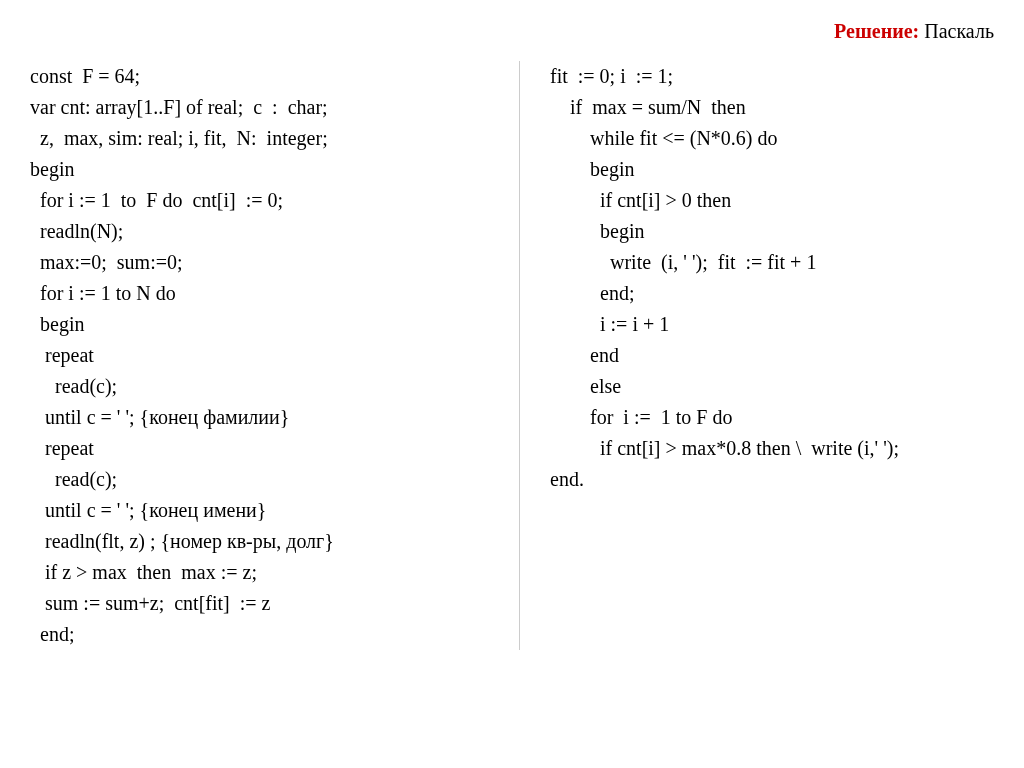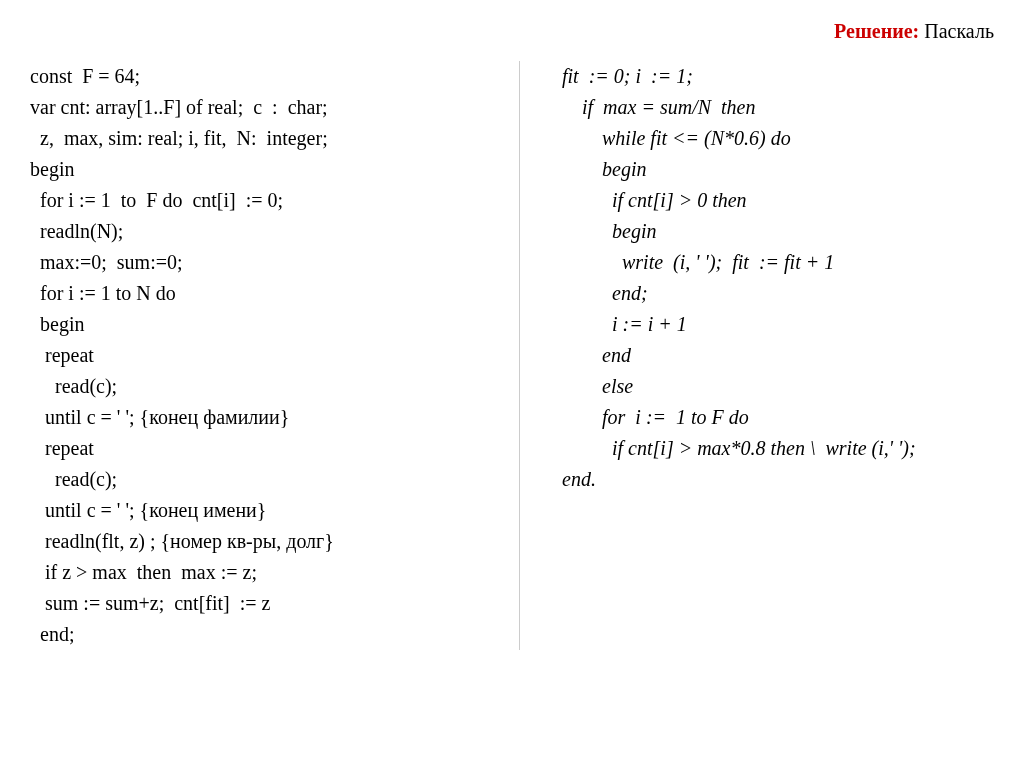--- a/index.html
+++ b/index.html
@@ -24,33 +24,32 @@
     }
 
     .header-bold {
       font-weight: bold;
       color: #cc0000;
     }
 
     .content {
       display: flex;
       flex-direction: row;
-      gap: 12px;
+      gap: 0;
     }
 
     .left-column {
       flex: 0 0 490px;
       padding-right: 20px;
       border-right: 1px solid #cccccc;
     }
 
     .right-column {
       flex: 1;
       padding-left: 30px;
-      font-style: italic;
     }
 
     .code-block {
       font-family: 'Times New Roman', Times, serif;
       font-size: 20px;
       line-height: 1.55;
       white-space: pre;
     }
 
     .code-line {

